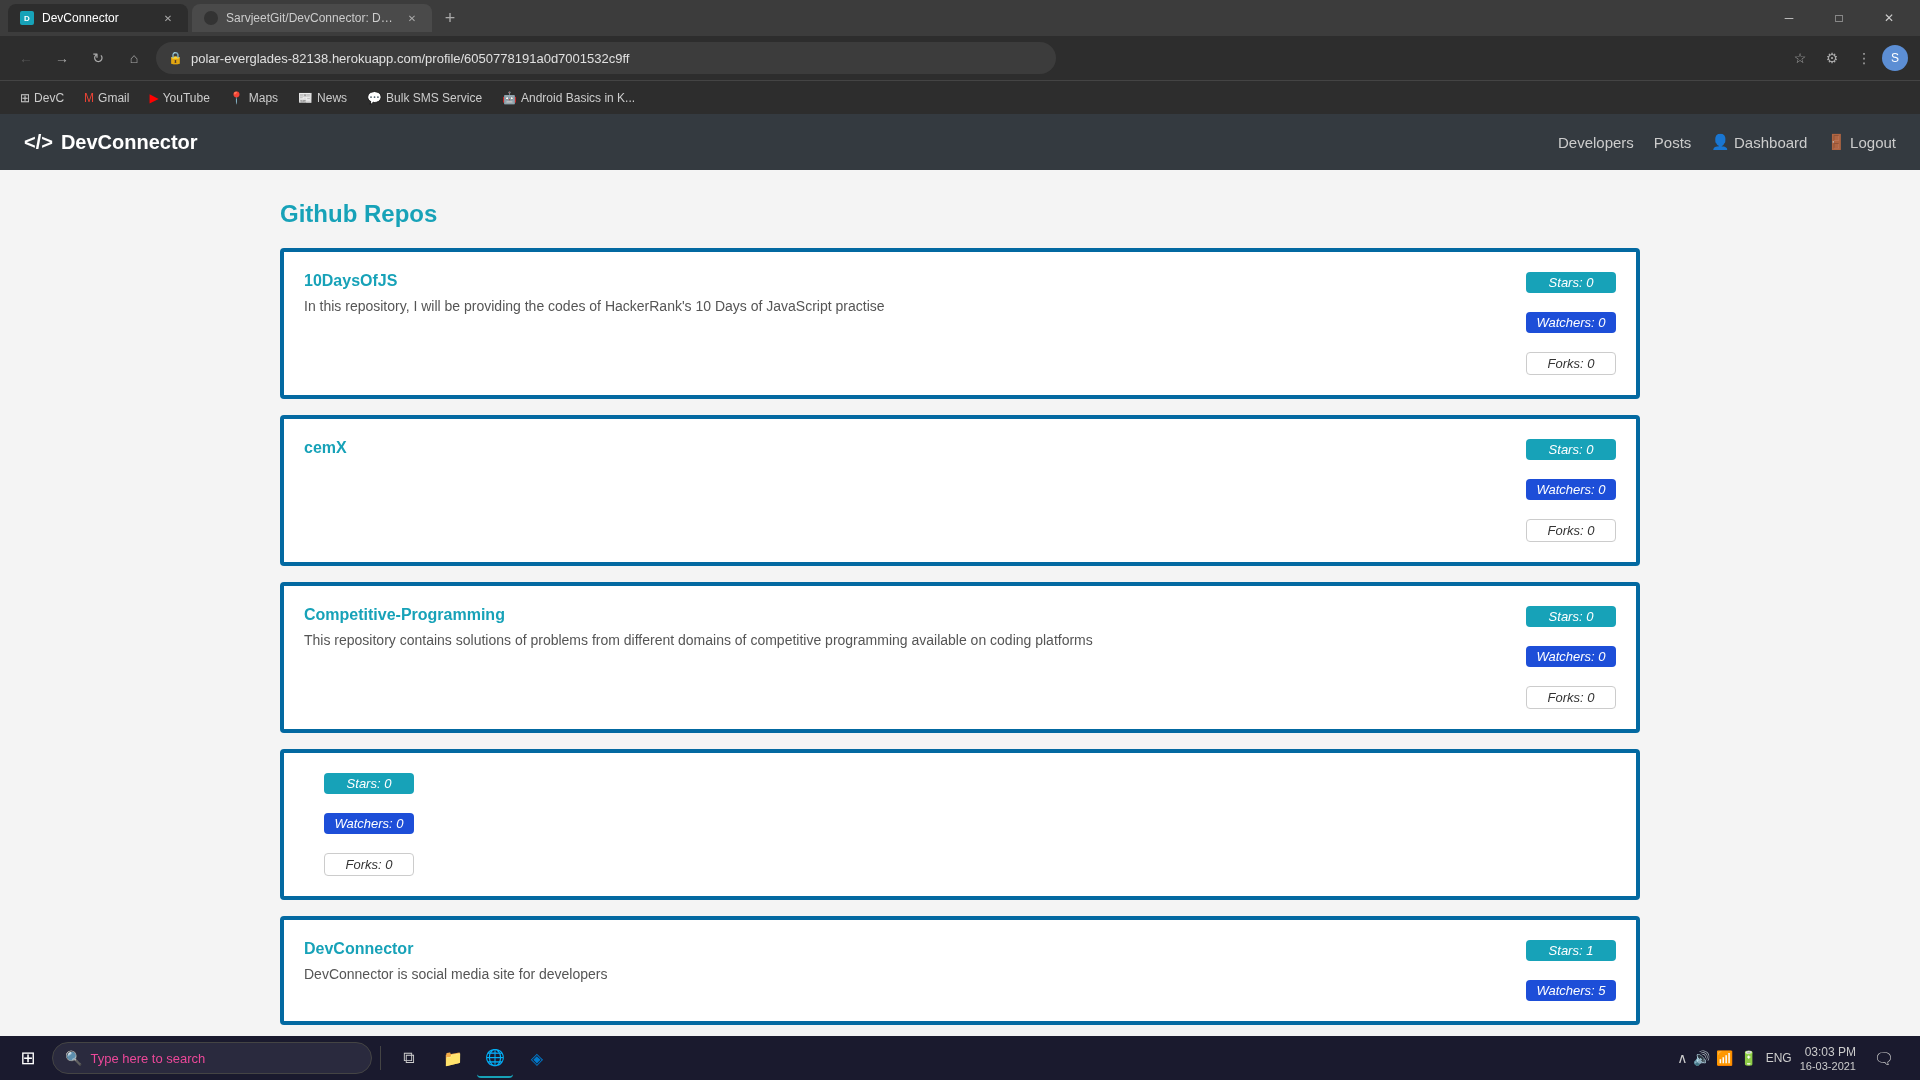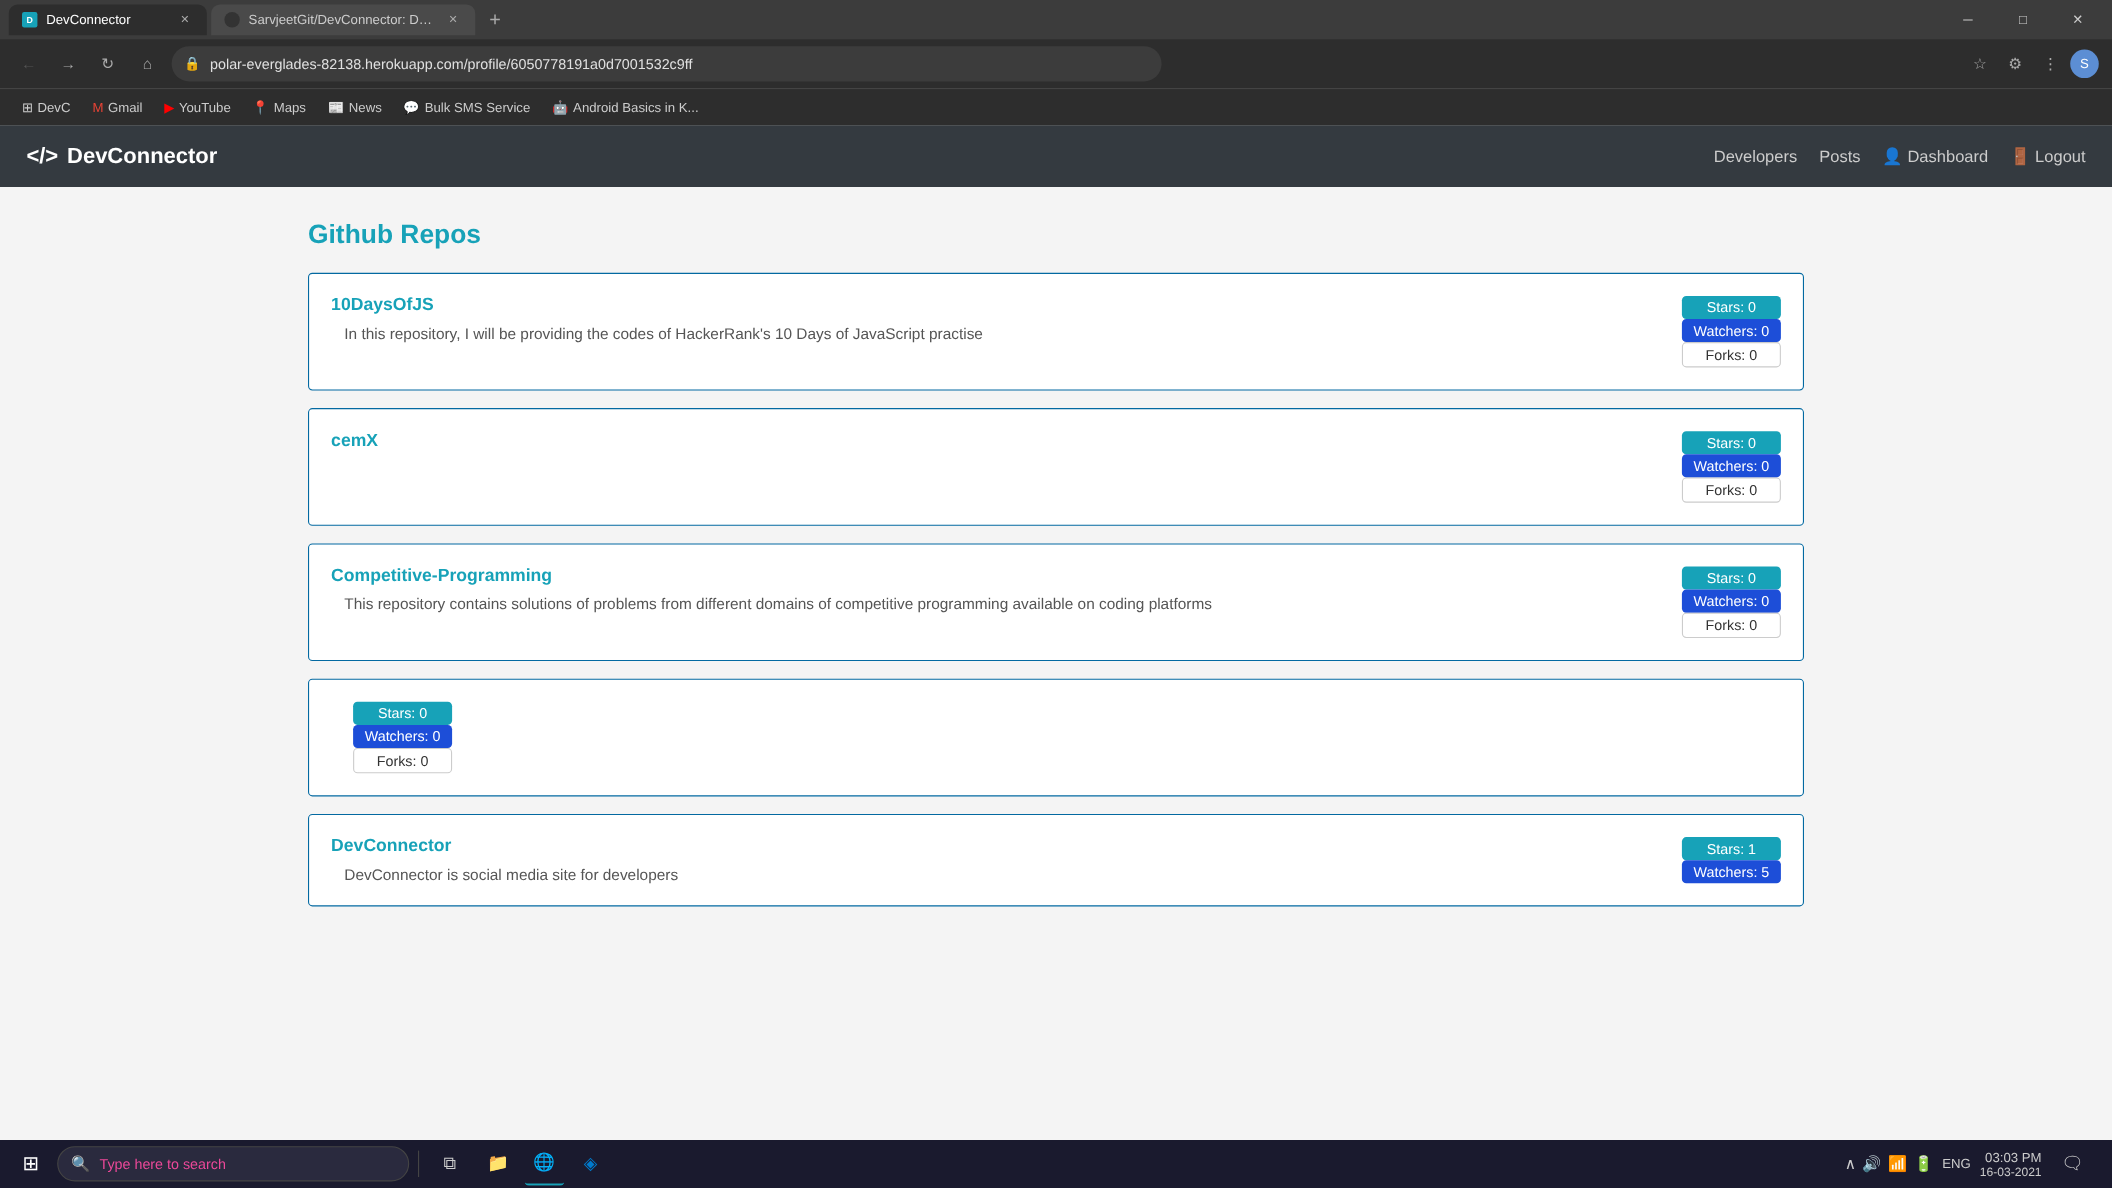--- a/index.html
+++ b/index.html
@@ -177,21 +177,21 @@
 
     .section-title {
       color: #17a2b8;
       font-size: 24px;
       font-weight: bold;
       margin-bottom: 20px;
     }
 
     .repo-card {
       background: white;
-      border: 1px solid #0369a1;
+      border: 4px solid #0369a1;
       border-radius: 4px;
       padding: 20px;
       margin-bottom: 16px;
       display: flex;
       align-items: flex-start;
       justify-content: space-between;
     }
 
     .repo-info { flex: 1; }
 
@@ -200,30 +200,30 @@
       font-size: 16px;
       font-weight: bold;
       margin-bottom: 8px;
       cursor: pointer;
       text-decoration: none;
     }
 
     .repo-description {
       color: #555;
       font-size: 14px;
-      margin-left: 12px;
     }
 
     .repo-stats {
       display: flex;
       flex-direction: column;
-      gap: 0;
+      gap: 19px;
       align-items: flex-end;
       flex-shrink: 0;
       margin-left: 20px;
+      font-style: italic;
     }
 
     .stat-badge {
       padding: 3px 10px;
       border-radius: 4px;
       font-size: 13px;
       font-weight: 500;
       min-width: 90px;
       text-align: center;
     }

